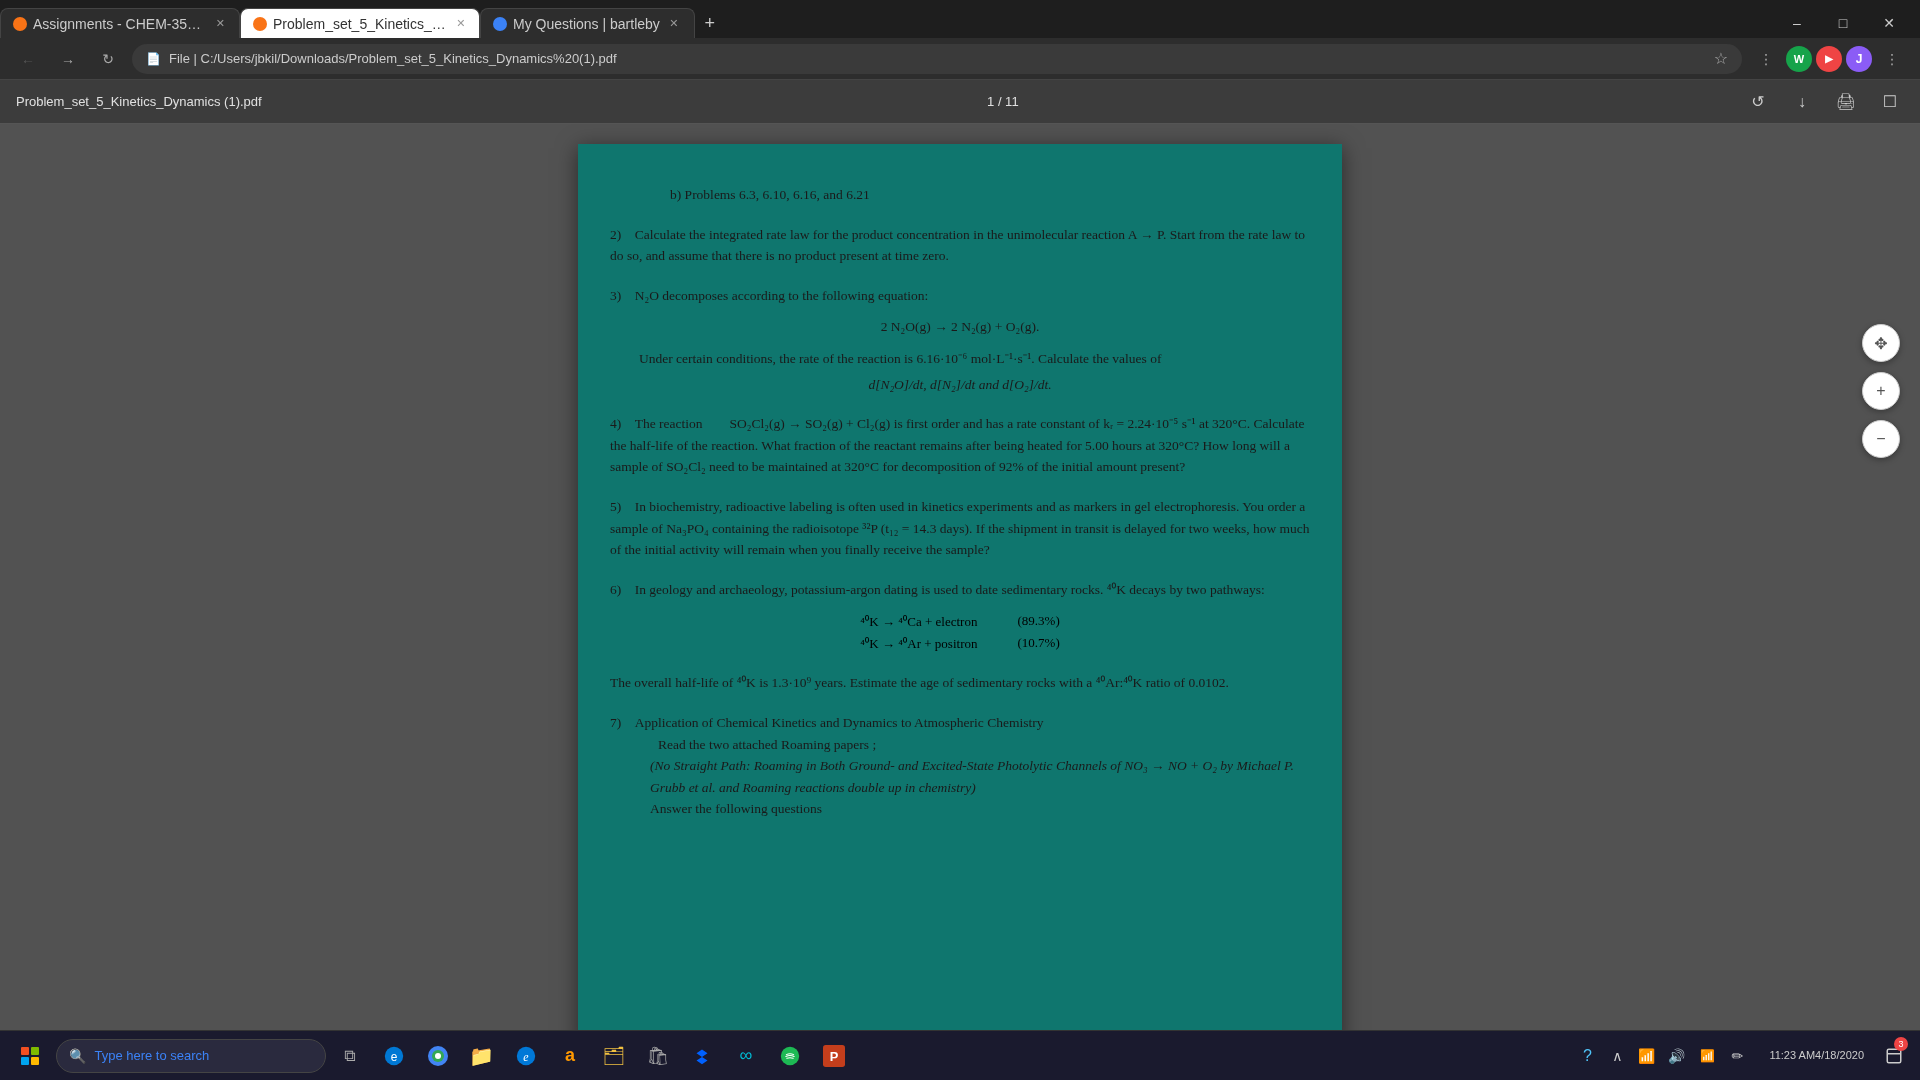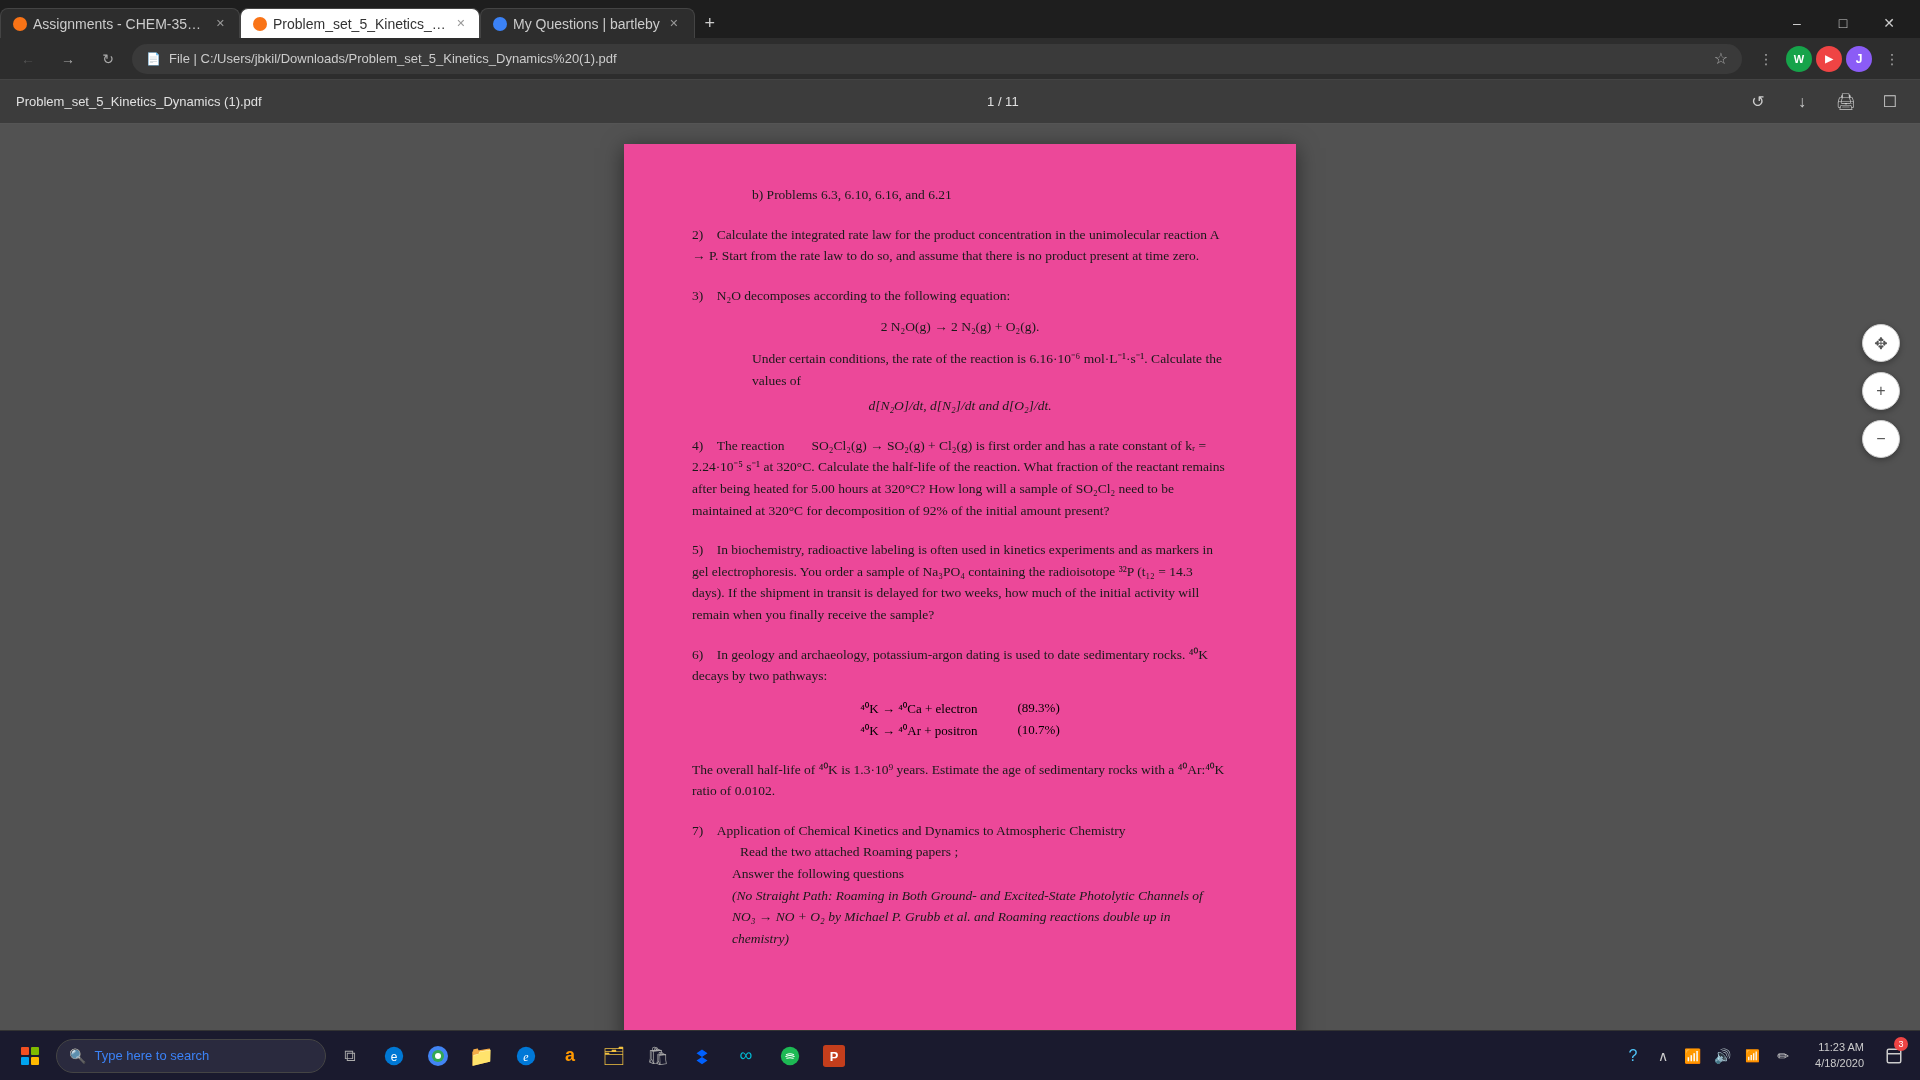--- a/index.html
+++ b/index.html
@@ -35,21 +35,21 @@
 
     
     .pdf-toolbar { display: flex; align-items: center; justify-content: space-between; background: #3c3c3c; height: 44px; padding: 0 16px; border-bottom: 1px solid #555; gap: 32px; }
     .pdf-title { color: #e0e0e0; font-size: 13px; font-weight: 500; }
     .pdf-page-info { color: #e0e0e0; font-size: 13px; }
     .pdf-actions { display: flex; align-items: center; gap: 16px; }
     .pdf-action-btn { color: #ccc; font-size: 16px; cursor: pointer; width: 28px; height: 28px; display: flex; align-items: center; justify-content: center; border-radius: 4px; }
 
     
     .pdf-content-area { display: flex; height: calc(1080px - 38px - 42px - 44px - 50px); background: #525252; justify-content: center; align-items: flex-start; overflow-y: auto; padding: 20px 0; position: relative; }
-    .pdf-page { background: #ec4899; width: 672px; min-height: 900px; padding: 40px 68px; box-shadow: 0 4px 20px rgba(0,0,0,0.5); position: relative; font-family: 'Times New Roman', Times, serif; }
+    .pdf-page { background: #0f766e; width: 764px; min-height: 900px; padding: 40px 32px; box-shadow: 0 4px 20px rgba(0,0,0,0.5); position: relative; font-family: 'Times New Roman', Times, serif; }
     .pdf-page p, .pdf-page .problem { font-size: 13.5px; line-height: 1.6; color: #1a1a1a; }
 
     .problem-item { margin-bottom: 18px; }
     .centered { text-align: center; }
     .reaction-block { text-align: center; margin: 12px 0; }
     .reaction-line { display: flex; align-items: center; justify-content: center; gap: 40px; margin: 4px 0; font-size: 13px; }
     .italic { font-style: italic; }
 
     
     .float-btns { position: absolute; right: 20px; top: 200px; display: flex; flex-direction: column; gap: 10px; }
@@ -58,21 +58,21 @@
     
     .taskbar { position: fixed; bottom: 0; left: 0; width: 1920px; height: 50px; background: #1a1a2e; display: flex; align-items: center; padding: 0 8px; gap: 4px; border-top: 1px solid #333; }
     .taskbar-start { width: 44px; height: 44px; display: flex; align-items: center; justify-content: center; cursor: pointer; border-radius: 4px; }
     .taskbar-search { display: flex; align-items: center; background: #2a2a3e; border: 1px solid #444; border-radius: 20px; height: 34px; padding: 0 12px; gap: 8px; min-width: 270px; cursor: text; }
     .search-icon-tb { color: #aaa; font-size: 14px; }
     .search-placeholder { color: #3b82f6; font-size: 13px; }
     .taskbar-icon { width: 40px; height: 40px; display: flex; align-items: center; justify-content: center; cursor: pointer; border-radius: 4px; font-size: 20px; }
     .taskbar-spacer { flex: 1; }
     .taskbar-tray { display: flex; align-items: center; gap: 6px; padding: 0 8px; }
     .tray-icon { color: #ccc; font-size: 14px; cursor: pointer; width: 24px; height: 24px; display: flex; align-items: center; justify-content: center; }
-    .taskbar-clock { display: flex; flex-direction: column; align-items: flex-end; color: #ccc; font-size: 11px; line-height: 1.4; padding: 0 8px; cursor: pointer; }
+    .taskbar-clock { display: flex; flex-direction: row; align-items: flex-end; color: #ccc; font-size: 11px; line-height: 1.4; padding: 0 8px; cursor: pointer; }
     .taskbar-notif { width: 36px; height: 50px; display: flex; align-items: center; justify-content: center; color: #ccc; font-size: 14px; cursor: pointer; position: relative; }
 
     
     .win-logo { display: grid; grid-template-columns: 1fr 1fr; grid-template-rows: 1fr 1fr; gap: 2px; width: 18px; height: 18px; }
     .win-logo div { border-radius: 1px; }
     .win-logo div:nth-child(1) { background: #f25022; }
     .win-logo div:nth-child(2) { background: #7fba00; }
     .win-logo div:nth-child(3) { background: #00a4ef; }
     .win-logo div:nth-child(4) { background: #ffb900; }
   </style>
@@ -145,21 +145,21 @@
       <p style="margin-left:60px;">b) Problems 6.3, 6.10, 6.16, and 6.21</p>
     </div>
 
     <div class="problem-item">
       <p>2) Calculate the integrated rate law for the product concentration in the unimolecular reaction A → P. Start from the rate law to do so, and assume that there is no product present at time zero.</p>
     </div>
 
     <div class="problem-item">
       <p>3) N₂O decomposes according to the following equation:</p>
       <p class="centered" style="margin: 10px 0; text-align:center;">2 N₂O(g) → 2 N₂(g) + O₂(g).</p>
-      <p style="margin-left:60px;">Under certain conditions, the rate of the reaction is 6.16·10⁻⁶ mol·L⁻¹·s⁻¹. Calculate the values of</p>
+      <p style="margin-left:29px;">Under certain conditions, the rate of the reaction is 6.16·10⁻⁶ mol·L⁻¹·s⁻¹. Calculate the values of</p>
       <p class="italic centered" style="text-align:center; font-style:italic; margin-top:4px;">d[N₂O]/dt, d[N₂]/dt and d[O₂]/dt.</p>
     </div>
 
     <div class="problem-item">
       <p>4) The reaction  SO₂Cl₂(g) → SO₂(g) + Cl₂(g) is first order and has a rate constant of kᵣ = 2.24·10⁻⁵ s⁻¹ at 320°C. Calculate the half-life of the reaction. What fraction of the reactant remains after being heated for 5.00 hours at 320°C? How long will a sample of SO₂Cl₂ need to be maintained at 320°C for decomposition of 92% of the initial amount present?</p>
     </div>
 
     <div class="problem-item">
       <p>5) In biochemistry, radioactive labeling is often used in kinetics experiments and as markers in gel electrophoresis. You order a sample of Na₃PO₄ containing the radioisotope ³²P (t₁₂ = 14.3 days). If the shipment in transit is delayed for two weeks, how much of the initial activity will remain when you finally receive the sample?</p>
     </div>
@@ -175,22 +175,22 @@
           <span>⁴⁰K → ⁴⁰Ar + positron</span>
           <span>(10.7%)</span>
         </div>
       </div>
       <p style="margin-top:20px;">The overall half-life of ⁴⁰K is 1.3·10⁹ years. Estimate the age of sedimentary rocks with a ⁴⁰Ar:⁴⁰K ratio of 0.0102.</p>
     </div>
 
     <div class="problem-item">
       <p>7) Application of Chemical Kinetics and Dynamics to Atmospheric Chemistry</p>
       <p style="margin-left:48px;">Read the two attached Roaming papers ;</p>
+      <p style="margin-left:40px; font-style:italic;">(No Straight Path: Roaming in Both Ground- and Excited-State Photolytic Channels of NO₃ → NO + O₂ by  Michael P. Grubb et al. and  Roaming reactions double up in chemistry)</p>
       <p style="margin-left:40px;">Answer the following questions</p>
-      <p style="margin-left:40px; font-style:italic;">(No Straight Path: Roaming in Both Ground- and Excited-State Photolytic Channels of NO₃ → NO + O₂ by  Michael P. Grubb et al. and  Roaming reactions double up in chemistry)</p>
     </div>
   </div>
 
   <div class="float-btns">
     <div class="float-btn">✥</div>
     <div class="float-btn">+</div>
     <div class="float-btn">−</div>
   </div>
 </div>
 

